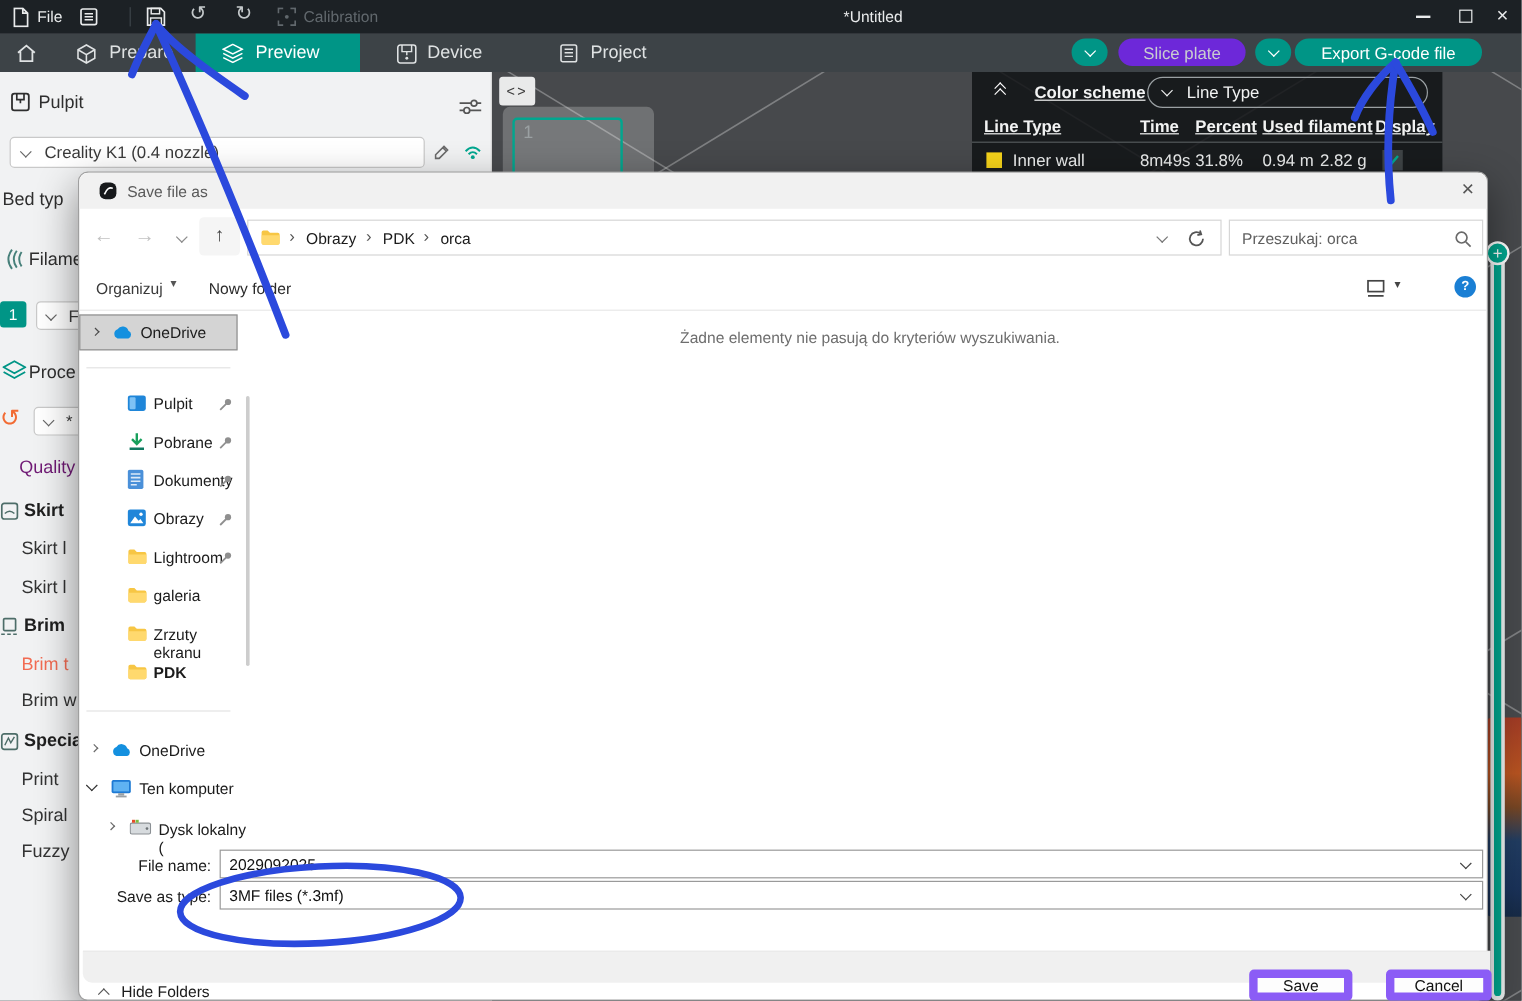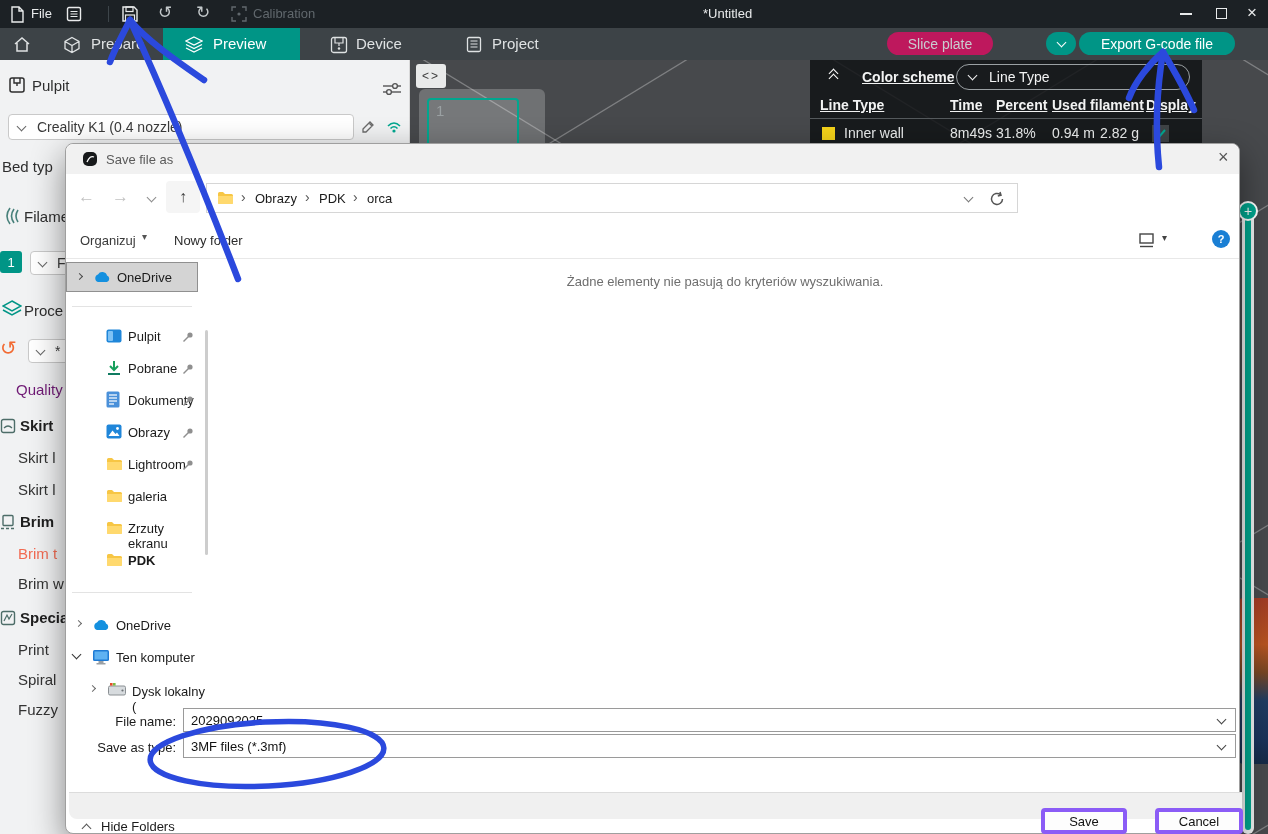--- a/index.html
+++ b/index.html
@@ -26,21 +26,21 @@
   #viewport { left:410px; top:60px; width:858px; height:774px; background:#47494c; overflow:hidden; z-index:1; }
   #csw { left:400px; top:0; width:392px; height:96px; background:rgba(17,19,21,.85); color:#f2f3f3; }
   .cs-h { font-weight:bold; font-size:14px;text-decoration:underline; }
   .cs-v { font-size:14px; color:#eceeee; }
   
   #dialog { left:65px; top:143px; width:1175px; height:691px; background:#fff; border:1px solid #9f9f9f; border-radius:8px; box-shadow:0 12px 34px rgba(0,0,0,.45); z-index:10; color:#1b1b1b; }
   #dlg-title { left:0; top:0; width:100%; height:30px; background:#f1f1f1; border-radius:8px 8px 0 0; }
   .box { background:#fff; border:1px solid #d6d6d6; }
   .treelabel { font-size:13px; color:#1b1b1b; }
   .filerow-input { background:#fff; border:1px solid #9a9a9a; font-size:13px; color:#111; }
-  .winbtn { background:#fdfdfd; border:4px solid #8b5cf6; border-radius:4px; font-size:13px; color:#111; display:flex; align-items:center; justify-content:center; }
+  .winbtn { background:#fdfdfd; border:7px solid #8b5cf6; border-radius:4px; font-size:13px; color:#111; display:flex; align-items:center; justify-content:center; }
   #dlg-footer { left:3px; top:648px; width:1173px; height:27px; background:#f0f0f0; border-top:1px solid #dcdcdc; border-radius:0 0 8px 8px; }
   svg { display:block; }
   #annot { left:0; top:0; width:1268px; height:834px; z-index:99; pointer-events:none; }
 </style>
 </head>
 <body>
 
 <div class="abs" id="viewport">
   <svg class="abs" style="left:0;top:0" width="858" height="774">
     <g stroke="rgba(255,255,255,.30)" stroke-width="1.3" fill="none">
@@ -237,21 +237,21 @@
     <svg class="abs" style="left:8px;top:8px" width="16" height="17" viewBox="0 0 16 17">
       <rect x="1.5" y="1.5" width="13" height="14" rx="1.5" fill="none" stroke="#dfe2e3" stroke-width="1.3"></rect>
       <path d="M4.5 5 h7 M4.5 8 h7 M4.5 11 h7" stroke="#dfe2e3" stroke-width="1.2"></path>
     </svg>
     <span class="abs tab-label" style="left:34px">Project</span>
   </div>
 
   <div class="abs pill" style="left:893px;width:30px;background:#009586;display:flex;align-items:center;justify-content:center;color:#fff">
       <span class="chv" style="margin-top:-3px"></span>
     </div>
-  <div class="abs pill pill-body" style="left:887px;width:106px;background:#be185d;color:#c9cdd0">Slice plate</div>
+  <div class="abs pill pill-body" style="left:932px;width:106px;background:#6d28d9;color:#c9cdd0">Slice plate</div>
   <div class="abs pill" style="left:1046px;width:30px;background:#009586;display:flex;align-items:center;justify-content:center;color:#fff">
       <span class="chv" style="margin-top:-3px"></span>
     </div>
   <div class="abs pill pill-body" style="left:1079px;width:156px;background:#009586;color:#fff">Export G-code file</div>
 </div>
 
 <div class="abs" id="dialog">
   <div class="abs" id="dlg-title">
     <svg class="abs" style="left:16px;top:7px" width="16" height="16" viewBox="0 0 16 16">
       <rect x="1" y="1" width="14" height="14" rx="5" fill="#17191b"></rect>
@@ -277,20 +277,27 @@
     <span class="abs treelabel" style="left:112px;top:7px">PDK</span>
     <span class="abs" style="left:146px;top:5px;color:#555;font-size:14px">›</span>
     <span class="abs treelabel" style="left:160px;top:7px">orca</span>
     <span class="abs chv" style="left:758px;top:10px;color:#777"></span>
     <svg class="abs" style="left:782px;top:7px" width="16" height="16" viewBox="0 0 16 16">
       <path d="M13.5 8 A5.5 5.5 0 1 1 11.5 3.7" fill="none" stroke="#555" stroke-width="1.5"></path>
       <path d="M11 1 L12 4.2 L8.8 5" fill="none" stroke="#555" stroke-width="1.5"></path>
     </svg>
   </div>
 
+  <div class="abs box" style="left:958px;top:39px;width:212px;height:30px">
+    <span class="abs" style="left:10px;top:7px;color:#5f5f5f">Przeszukaj: orca</span>
+    <svg class="abs" style="left:186px;top:7px" width="16" height="16" viewBox="0 0 16 16">
+      <circle cx="7" cy="7" r="4.5" fill="none" stroke="#6a6a6a" stroke-width="1.4"></circle>
+      <line x1="10.5" y1="10.5" x2="14.5" y2="14.5" stroke="#6a6a6a" stroke-width="1.4"></line>
+    </svg>
+  </div>
 
   <span class="abs" style="left:14px;top:89px;color:#3a3a3a">Organizuj</span>
   <span class="abs" style="left:76px;top:87px;color:#555;font-size:10px">▾</span>
   <span class="abs" style="left:108px;top:89px;color:#2b2b2b">Nowy folder</span>
   <svg class="abs" style="left:1072px;top:88px" width="18" height="17" viewBox="0 0 18 17">
     <rect x="2" y="2" width="13" height="9" fill="none" stroke="#444" stroke-width="1.4"></rect>
     <line x1="2" y1="14.5" x2="15" y2="14.5" stroke="#444" stroke-width="1.4"></line>
   </svg>
   <span class="abs" style="left:1096px;top:88px;color:#444;font-size:10px">▾</span>
   <div class="abs" style="left:1146px;top:86px;width:18px;height:18px;background:#1a7fd4;border-radius:50%;color:#fff;font-size:11px;font-weight:bold;display:flex;align-items:center;justify-content:center">?</div>

